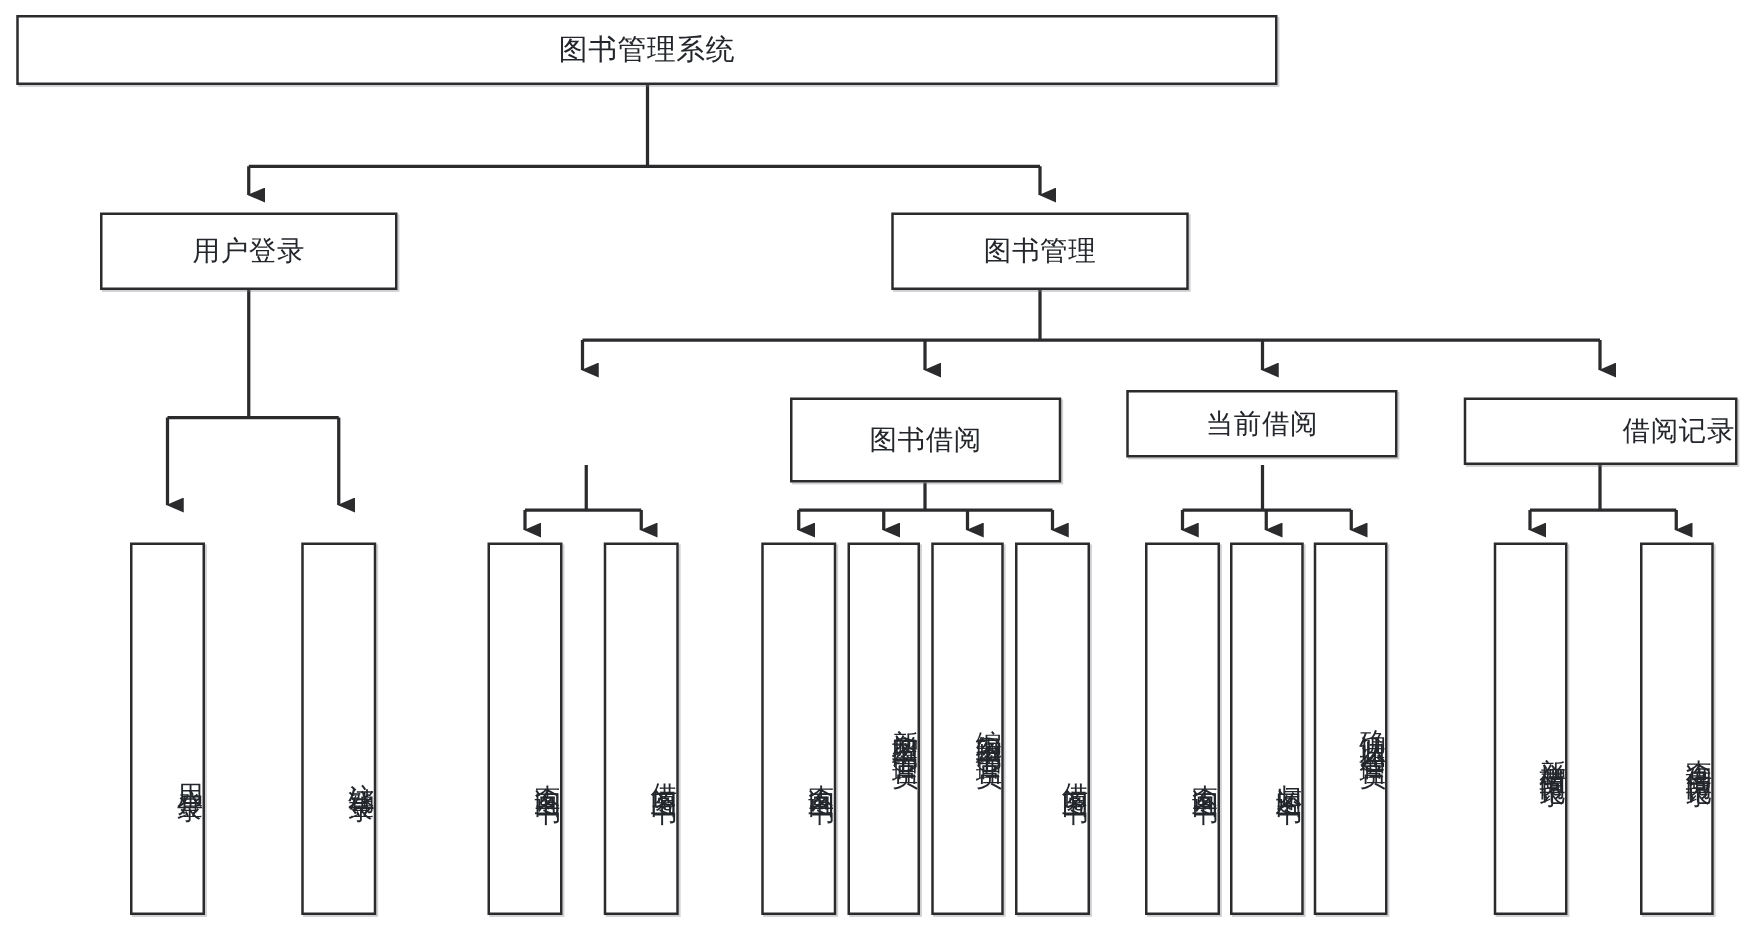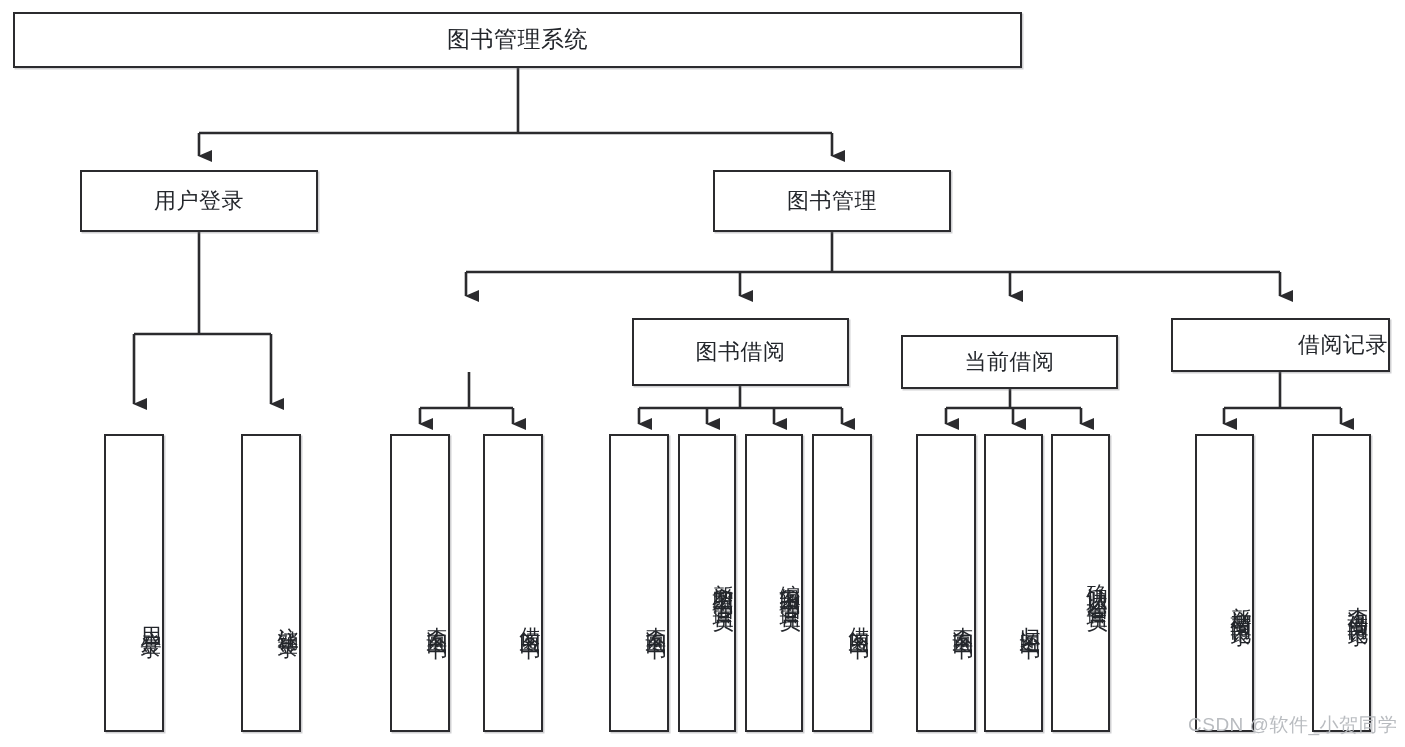--- a/index.html
+++ b/index.html
@@ -131,21 +131,21 @@
   <div class="node horiz" style="left:80px; top:170px; width:238px; height:62px;">
     <span>用户登录</span>
   </div>
   <div class="node horiz" style="left:713px; top:170px; width:238px; height:62px;text-align:right;">
     <span>图书管理</span>
   </div>
 
   <div class="node horiz" style="left:632px; top:318px; width:217px; height:68px;">
     <span>图书借阅</span>
   </div>
-  <div class="node horiz" style="left:901px; top:335px; width:217px; height:54px;">
+  <div class="node horiz" style="left:901px; top:312px; width:217px; height:54px;">
     <span>当前借阅</span>
   </div>
   <div class="node horiz" style="left:1171px; top:318px; width:219px; height:54px;justify-content:flex-end;">
     <span>借阅记录</span>
   </div>
 
   <div class="node leaf" style="left:104px; top:434px; width:60px; height:298px; padding-top:70px;">
     <span>用户登录</span>
   </div>
   <div class="node leaf" style="left:241px; top:434px; width:60px; height:298px; padding-top:70px;">
@@ -182,15 +182,14 @@
     <span>确认归还（管理员）</span>
   </div>
 
   <div class="node leaf" style="left:1195px; top:434px; width:59px; height:298px; padding-top:38px;">
     <span>新增借阅记录</span>
   </div>
   <div class="node leaf" style="left:1312px; top:434px; width:59px; height:298px; padding-top:38px;">
     <span>查询借阅记录</span>
   </div>
 
-  <div class="watermark">CSDN @软件_小贺同学</div>
 
 </div>
 
 </body></html>

